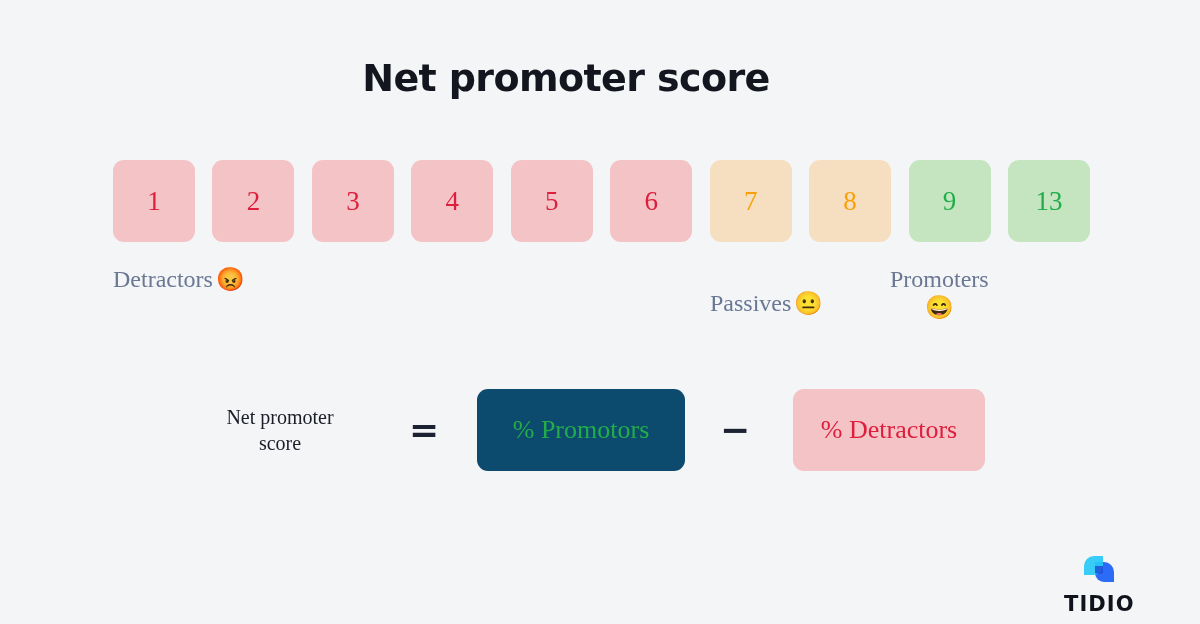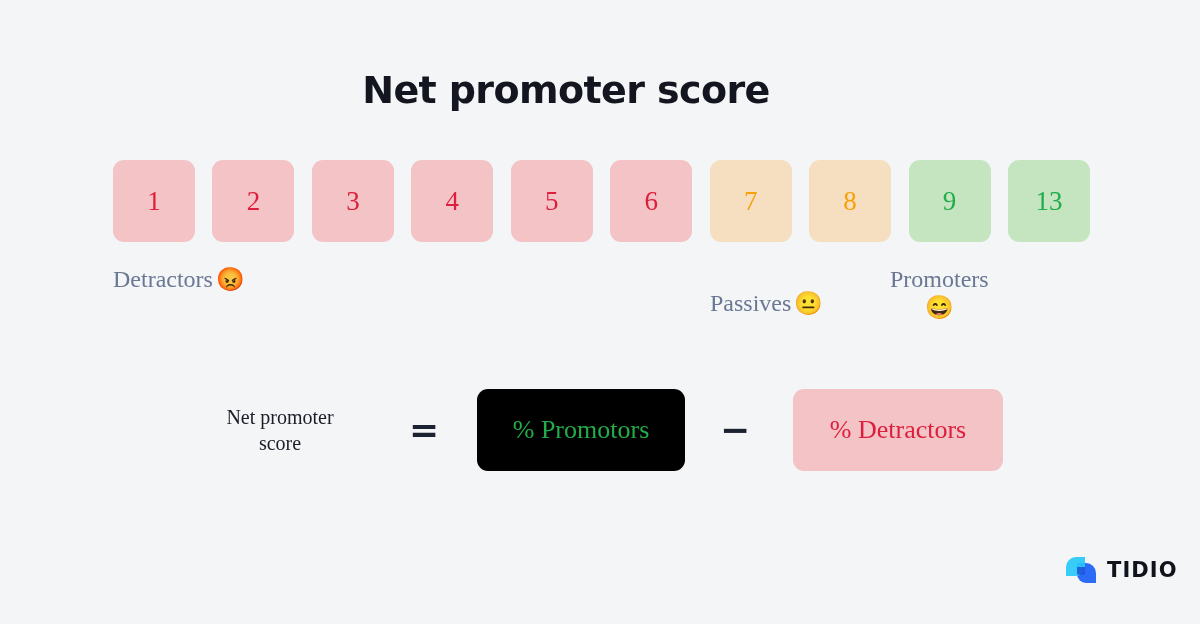--- a/index.html
+++ b/index.html
@@ -18,21 +18,21 @@
 
   .canvas {
     position: relative;
     width: 1200px;
     height: 624px;
   }
 
   
   .title {
     position: absolute;
-    top: 68px;
+    top: 56px;
     left: 0;
     width: 1132px;
     text-align: center;
     font-family: "DejaVu Sans", sans-serif;
     font-size: 38px;
     font-weight: 700;
     letter-spacing: -0.6px;
     color: #14161f;
   }
 
@@ -143,40 +143,41 @@
     display: flex;
     align-items: center;
     justify-content: center;
     font-family: "Liberation Serif", serif;
     font-size: 26px;
   }
 
   .box-promotors {
     left: 477px;
     width: 208px;
-    background: #000000;
+    background: #0c4a6e;
     color: #22ad4a;
   }
 
   .box-detractors {
     left: 793px;
-    width: 210px;
+    width: 192px;
     background: #f3c3c6;
     color: #dd1f3d;
   }
 
   
   .logo {
     position: absolute;
     left: 1064px;
     top: 553px;
     height: 34px;
     display: flex;
     align-items: center;
     gap: 9px;
+    flex-direction: column;
   }
 
   .logo-mark {
     position: relative;
     width: 34px;
     height: 32px;
   }
 
   .logo-wordmark {
     font-family: "DejaVu Sans", sans-serif;

